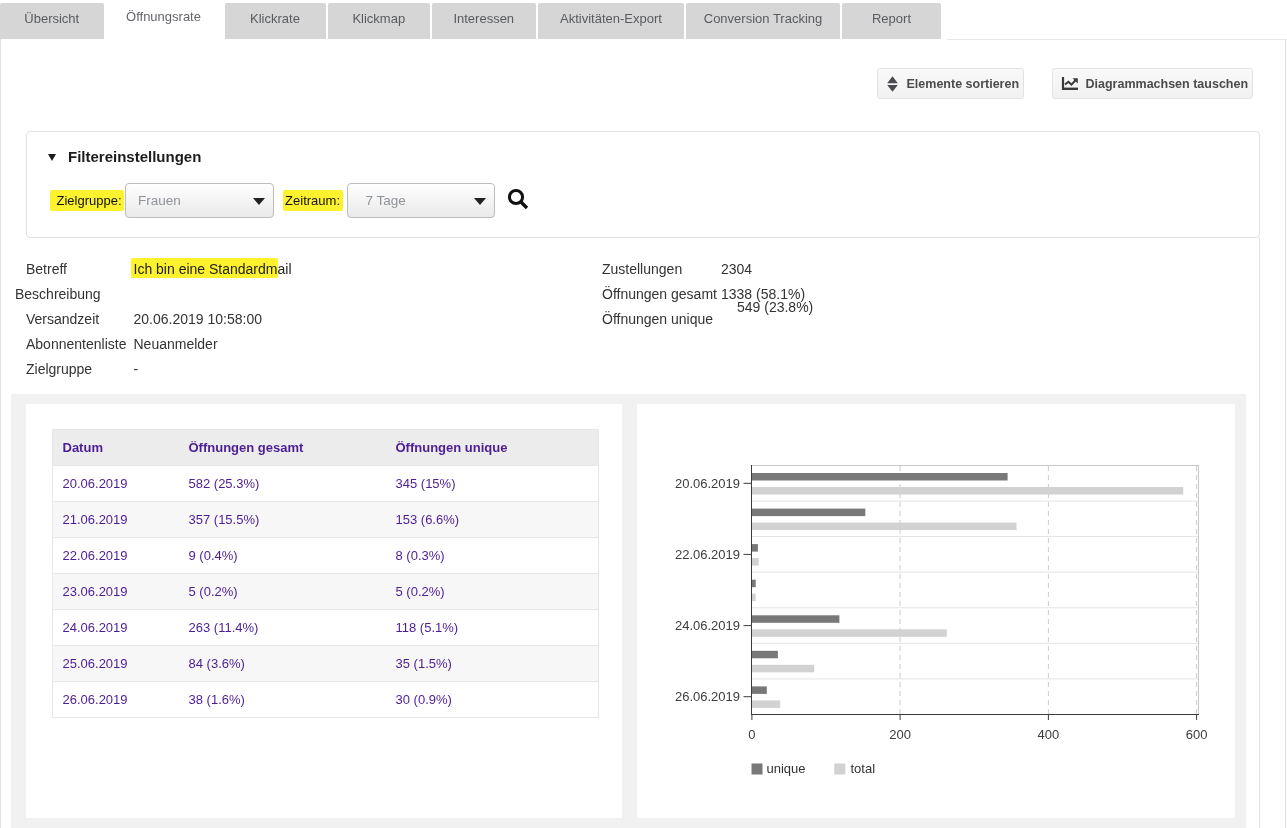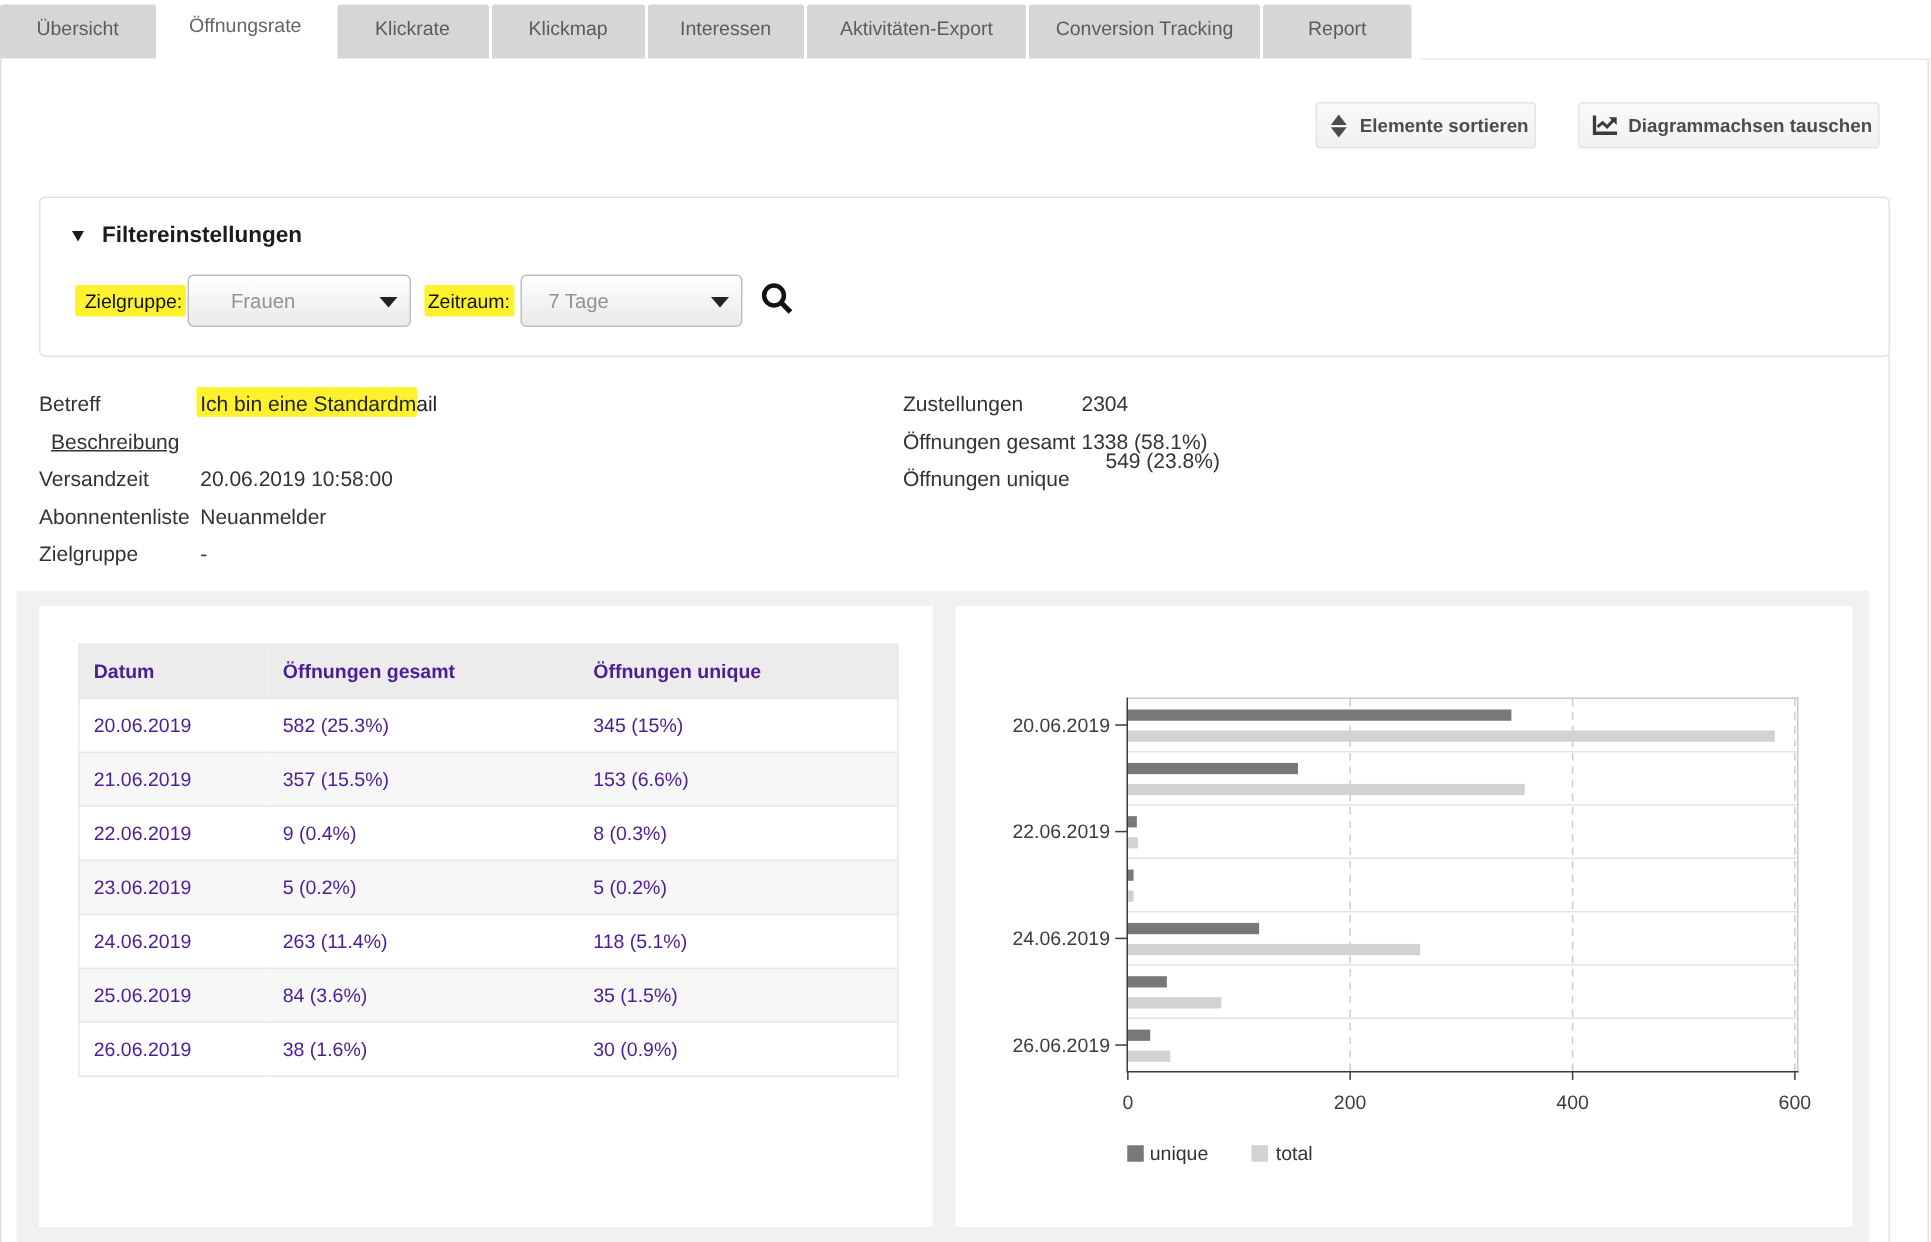--- a/index.html
+++ b/index.html
@@ -63,30 +63,30 @@
       <path fill="#3a3a3a" d="M11.6 2.2 L16.8 2.2 L16.8 7.4 Z"></path>
     </svg>
   <span style="margin-left:7px;">Diagrammachsen tauschen</span>
 </div>
 
 <div id="fpanel"></div>
 <div class="abs" style="left:48px; top:154px; width:0; height:0; border-left:4.5px solid transparent; border-right:4.5px solid transparent; border-top:7px solid #1c1c1c;"></div>
 <div class="abs" style="left:68px; top:148px; font-size:15px; font-weight:bold; color:#1c1c1c;">Filtereinstellungen</div>
 
 <div class="ylabel" style="left:50px; top:190px; width:73.5px; text-align:right; padding-right:2px;">Zielgruppe:</div>
-<div class="dropdown" style="left:125px; width:148.5px;"><span style="margin-left:28px;">Frauen</span><span class="arr"></span></div>
+<div class="dropdown" style="left:125px; width:148.5px;"><span style="margin-left:12px;">Frauen</span><span class="arr"></span></div>
 <div class="ylabel" style="left:283px; top:190px; width:59.5px; text-align:right; padding-right:2.5px;">Zeitraum:</div>
 <div class="dropdown" style="left:346.5px; width:148px;"><span style="margin-left:18px;">7 Tage</span><span class="arr"></span></div>
 <svg class="abs" style="left:506px; top:188px;" width="24" height="22" viewBox="0 0 24 22">
     <circle cx="10" cy="9" r="6.6" fill="none" stroke="#111" stroke-width="3"></circle>
     <path stroke="#111" stroke-width="3.4" d="M14.7 13.7 L21 20"></path>
   </svg>
 
 <div class="dt" style="left:26px; top:260px;">Betreff</div>
-<div class="dt" style="left:34px; top:285px;text-decoration:underline;">Beschreibung</div>
+<div class="dt" style="left:15px; top:285px;">Beschreibung</div>
 <div class="dt" style="left:26px; top:310px;">Versandzeit</div>
 <div class="dt" style="left:26px; top:335px;">Abonnentenliste</div>
 <div class="dt" style="left:26px; top:360px;">Zielgruppe</div>
 <div class="abs" style="left:131px; top:258px; width:147px; height:19.5px; background:#fdf22d; border-radius:2px;"></div>
 <div class="dt" style="left:133.5px; top:260px; color:#222;">Ich bin eine Standardmail</div>
 <div class="dt" style="left:133.5px; top:310px;">20.06.2019 10:58:00</div>
 <div class="dt" style="left:133.5px; top:335px;">Neuanmelder</div>
 <div class="dt" style="left:133.5px; top:360px;">-</div>
 
 <div class="dt" style="left:602px; top:260px;">Zustellungen</div>

